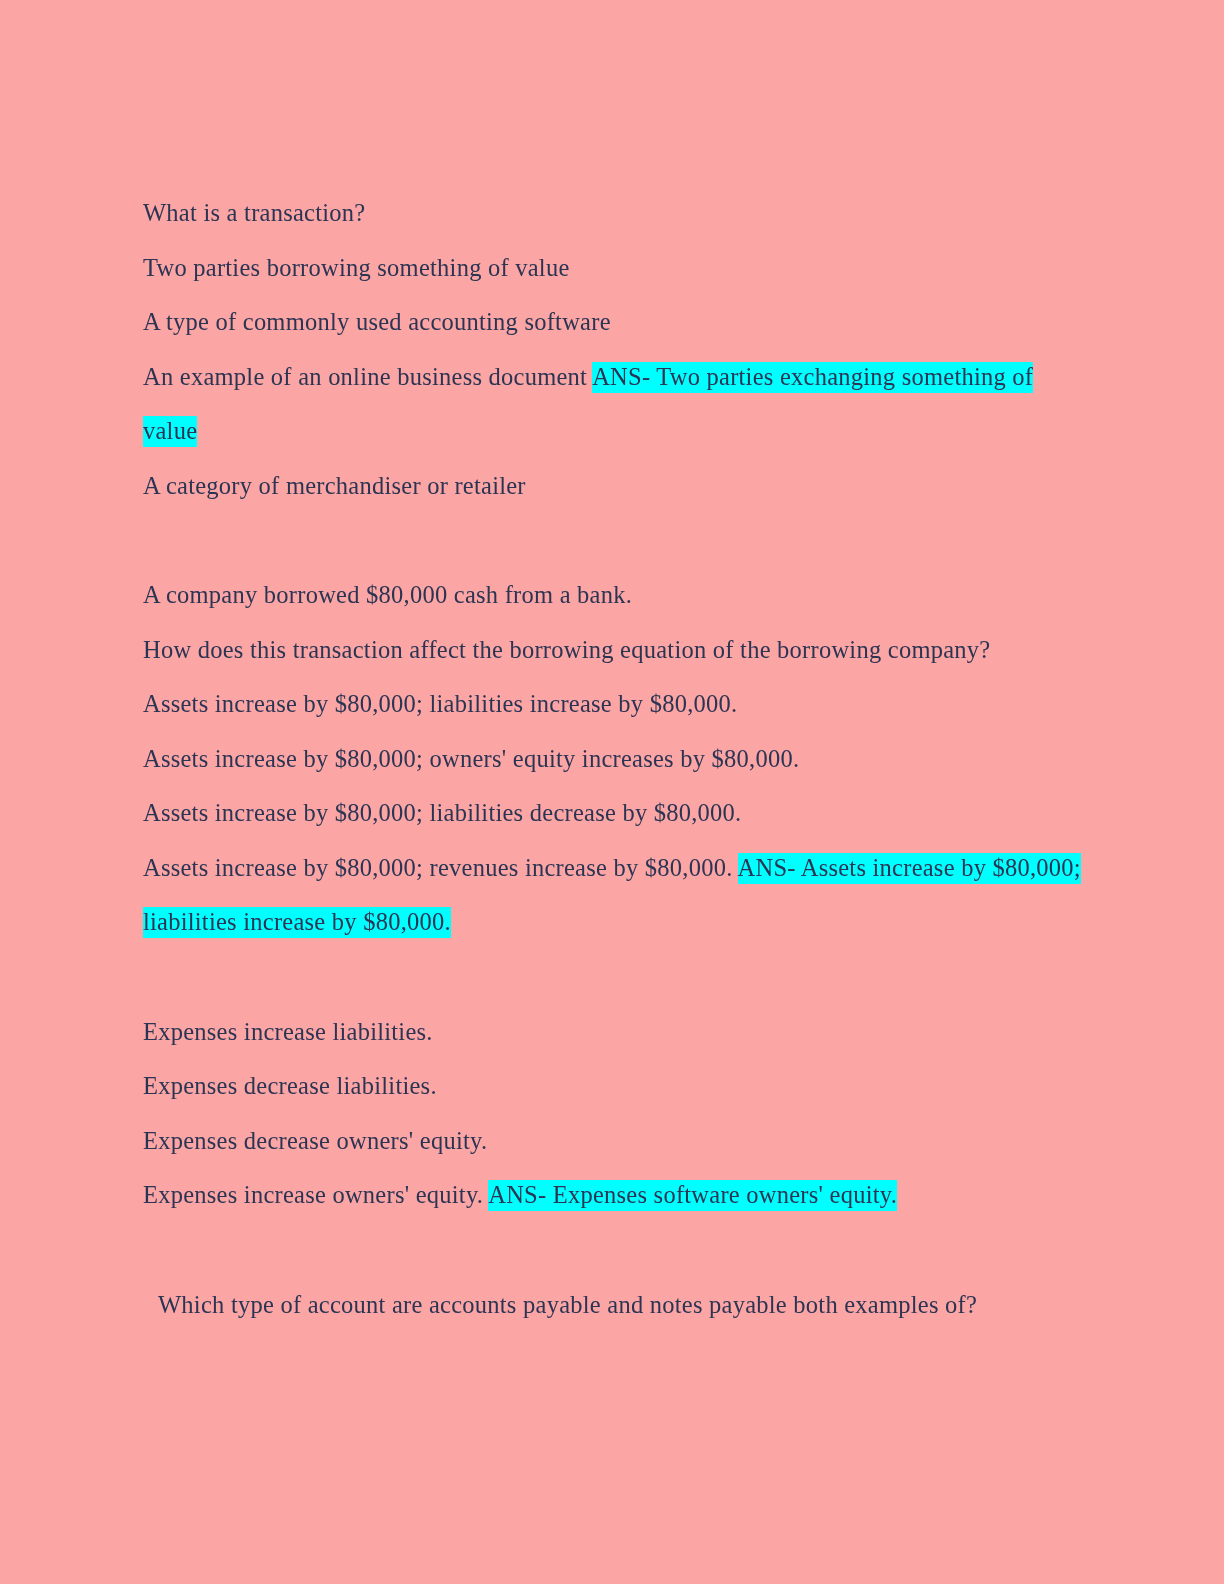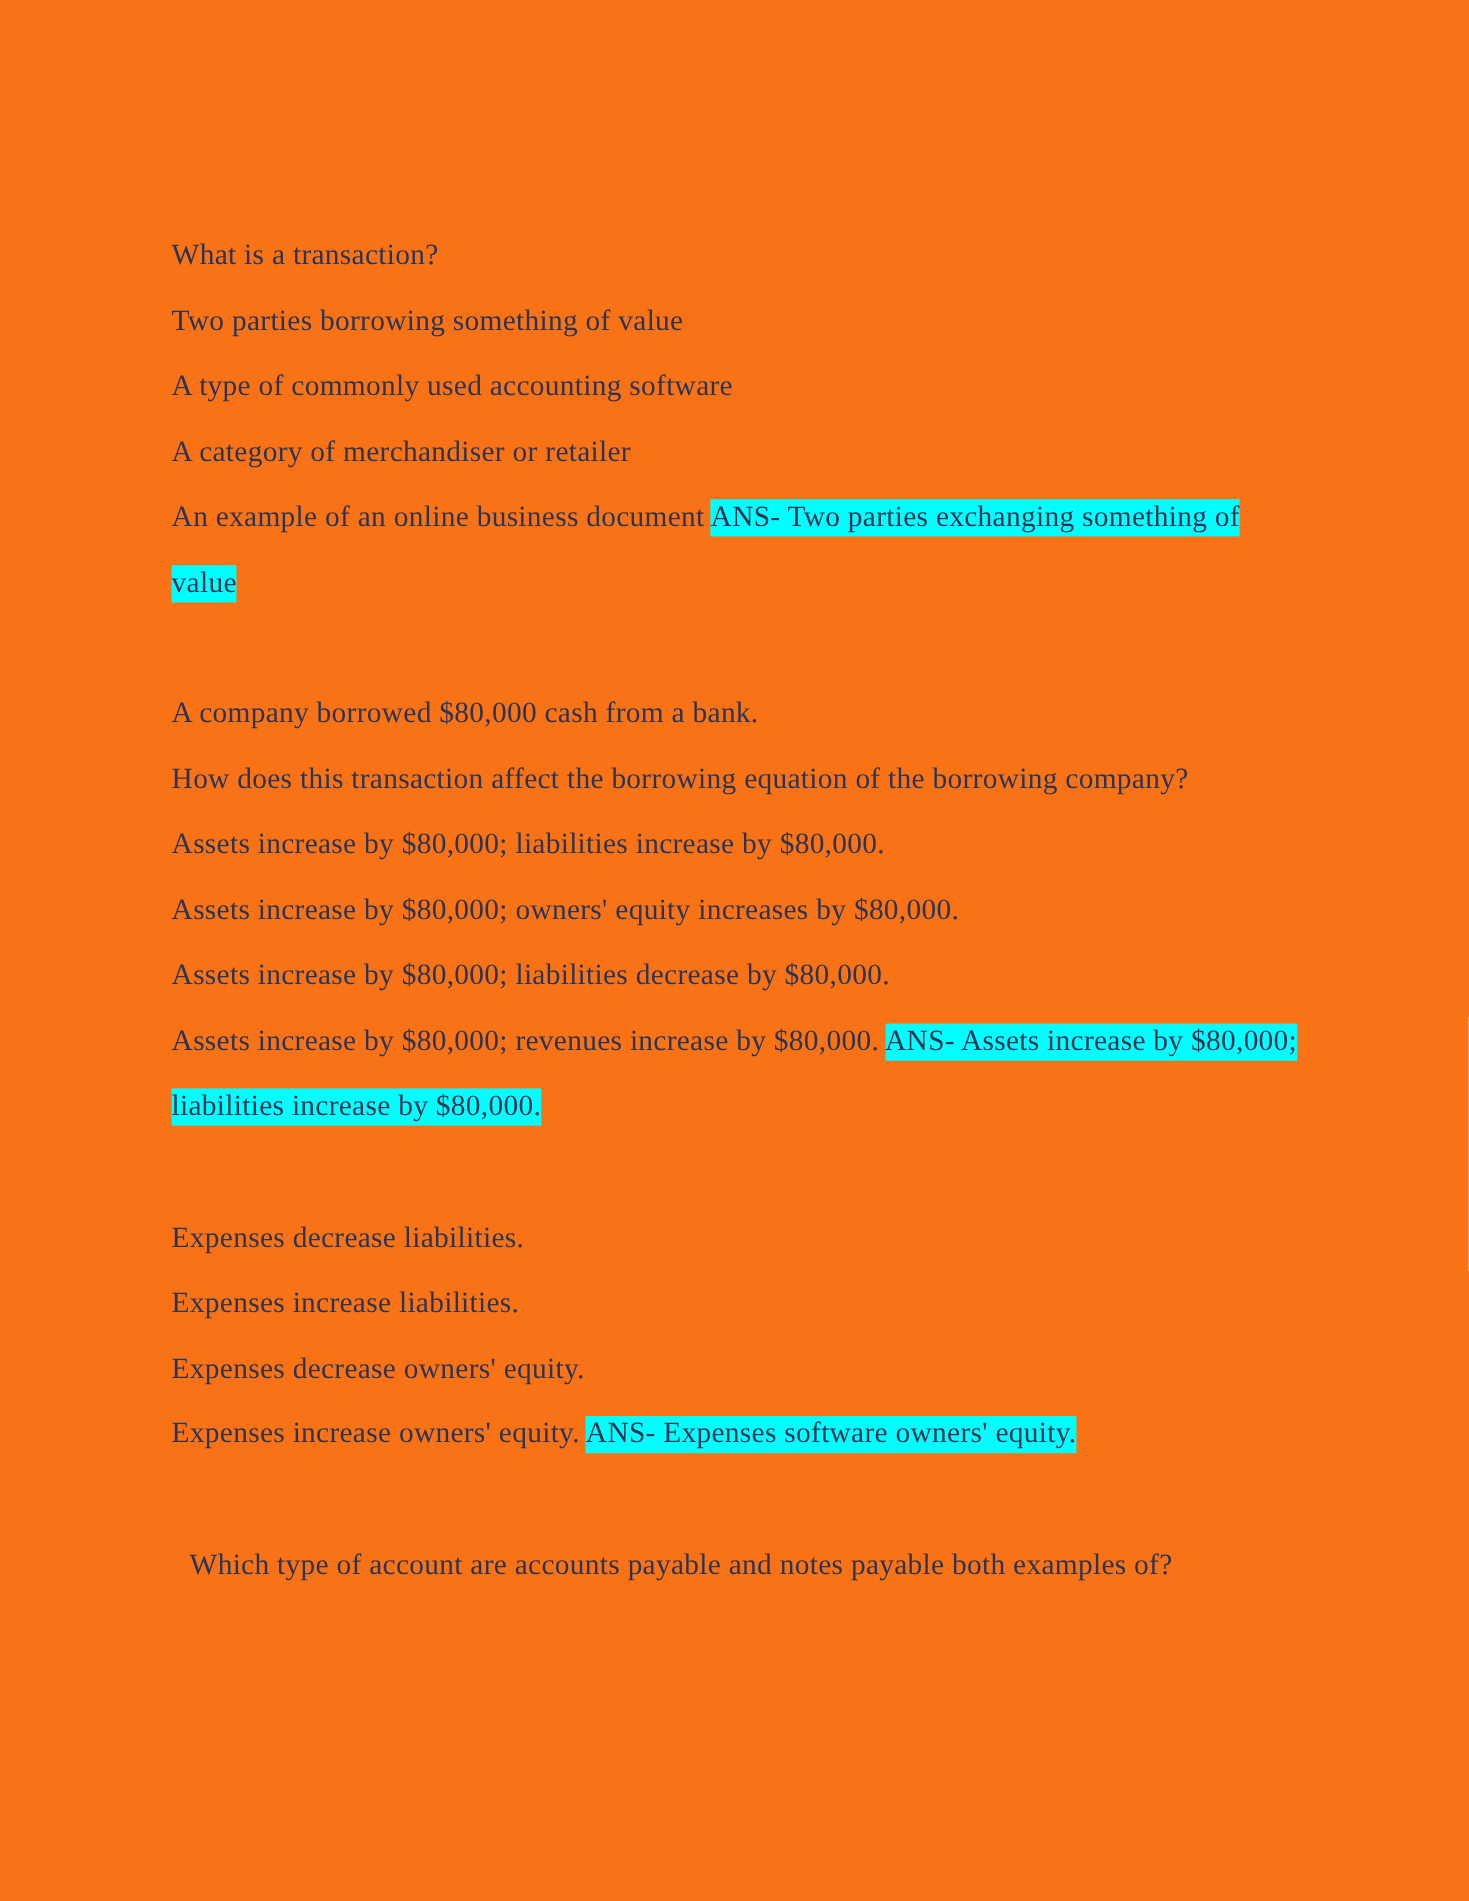--- a/index.html
+++ b/index.html
@@ -11,21 +11,21 @@
   body {
     width: 1224px;
     height: 1584px;
     position: relative;
     overflow: hidden;
     font-family: "Liberation Serif", "DejaVu Serif", serif;
   }
   .page {
     position: absolute;
     inset: 0;
-    background: #f97316;
+    background: #fca5a5;
     padding: 16px;
     font-family: Liberation Serif, serif;
   }
   .doc-body {
     position: absolute;
     left: 143px;
     top: 186px;
     width: 950px;
   }
   .qa-block {
@@ -59,34 +59,34 @@
 </style>
 </head>
 <body>
 
 <div class="page">
   <div class="doc-body" id="doc-body">
       <div class="qa-block">
         <p class="doc-line"><span class="plain">What is a transaction?</span></p>
         <p class="doc-line"><span class="plain">Two parties borrowing something of value</span></p>
         <p class="doc-line"><span class="plain">A type of commonly used accounting software</span></p>
+        <p class="doc-line"><span class="plain">An example of an online business document </span><span class="hl">ANS- Two parties exchanging something of value</span></p>
         <p class="doc-line"><span class="plain">A category of merchandiser or retailer</span></p>
-        <p class="doc-line"><span class="plain">An example of an online business document </span><span class="hl">ANS- Two parties exchanging something of value</span></p>
       </div>
       <div class="qa-block">
         <p class="doc-line"><span class="plain">A company borrowed $80,000 cash from a bank.</span></p>
         <p class="doc-line"><span class="plain">How does this transaction affect the borrowing equation of the borrowing company?</span></p>
         <p class="doc-line"><span class="plain">Assets increase by $80,000; liabilities increase by $80,000.</span></p>
         <p class="doc-line"><span class="plain">Assets increase by $80,000; owners' equity increases by $80,000.</span></p>
         <p class="doc-line"><span class="plain">Assets increase by $80,000; liabilities decrease by $80,000.</span></p>
         <p class="doc-line"><span class="plain">Assets increase by $80,000; revenues increase by $80,000. </span><span class="hl">ANS- Assets increase by $80,000; liabilities increase by $80,000.</span></p>
       </div>
       <div class="qa-block">
+        <p class="doc-line"><span class="plain">Expenses increase liabilities.</span></p>
         <p class="doc-line"><span class="plain">Expenses decrease liabilities.</span></p>
-        <p class="doc-line"><span class="plain">Expenses increase liabilities.</span></p>
         <p class="doc-line"><span class="plain">Expenses decrease owners' equity.</span></p>
         <p class="doc-line"><span class="plain">Expenses increase owners' equity. </span><span class="hl">ANS- Expenses software owners' equity.</span></p>
       </div>
       <div class="qa-block">
         <p class="doc-line"><span class="plain">Which type of account are accounts payable and notes payable both examples of?</span></p>
       </div>
     </div>
 </div>
 
 </body></html>

